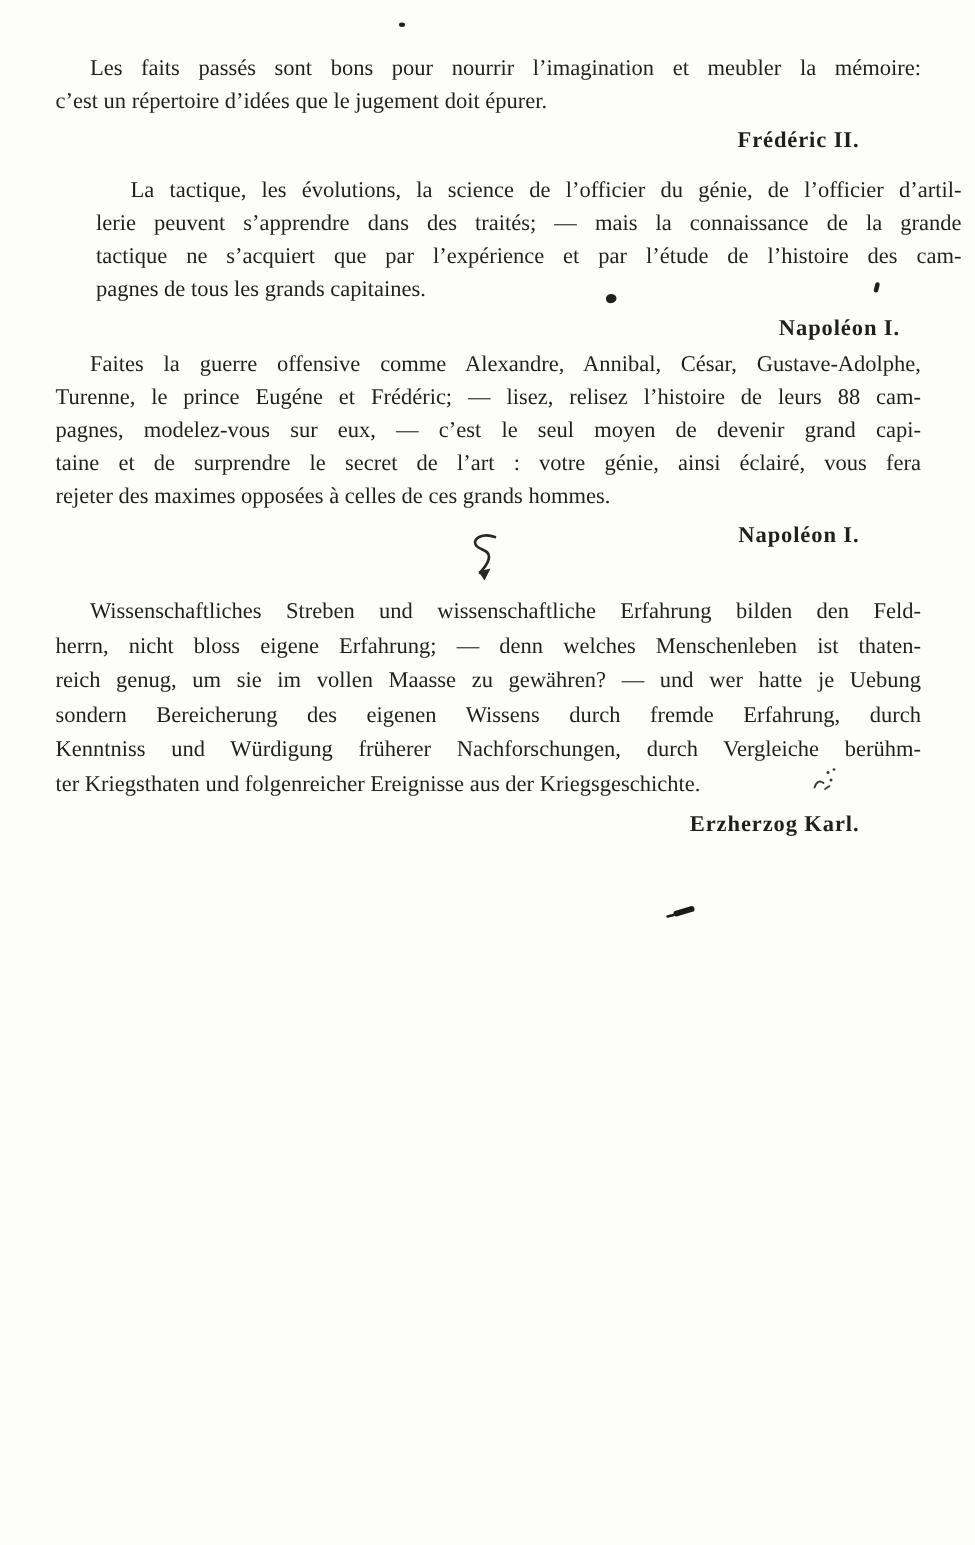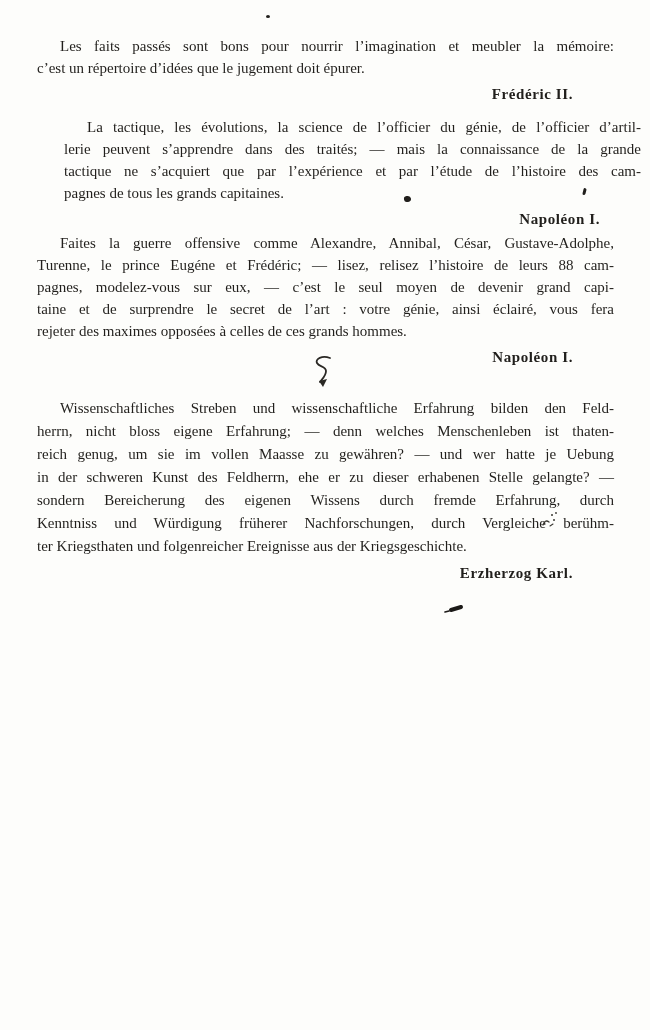--- a/index.html
+++ b/index.html
@@ -97,21 +97,20 @@
     <p class="q-line">pagnes, modelez-vous sur eux, — c’est le seul moyen de devenir grand capi-</p>
     <p class="q-line">taine et de surprendre le secret de l’art : votre génie, ainsi éclairé, vous fera</p>
     <p class="q-line last">rejeter des maximes opposées à celles de ces grands hommes.</p>
     <p class="attribution">Napoléon I.</p>
   </section>
 
   <section class="quote-block b4">
     <p class="q-line first">Wissenschaftliches Streben und wissenschaftliche Erfahrung bilden den Feld-</p>
     <p class="q-line">herrn, nicht bloss eigene Erfahrung; — denn welches Menschenleben ist thaten-</p>
     <p class="q-line">reich genug, um sie im vollen Maasse zu gewähren? — und wer hatte je Uebung</p>
-    <p class="q-line">in der schweren Kunst des Feldherrn, ehe er zu dieser erhabenen Stelle gelangte? —</p>
     <p class="q-line">sondern Bereicherung des eigenen Wissens durch fremde Erfahrung, durch</p>
     <p class="q-line">Kenntniss und Würdigung früherer Nachforschungen, durch Vergleiche berühm-</p>
     <p class="q-line last">ter Kriegsthaten und folgenreicher Ereignisse aus der Kriegsgeschichte.</p>
     <p class="attribution">Erzherzog Karl.</p>
   </section>
 
   <span class="artifact ink-blot"></span>
   <span class="artifact tick-mark"></span>
 
   <span class="artifact pen-squiggle">

